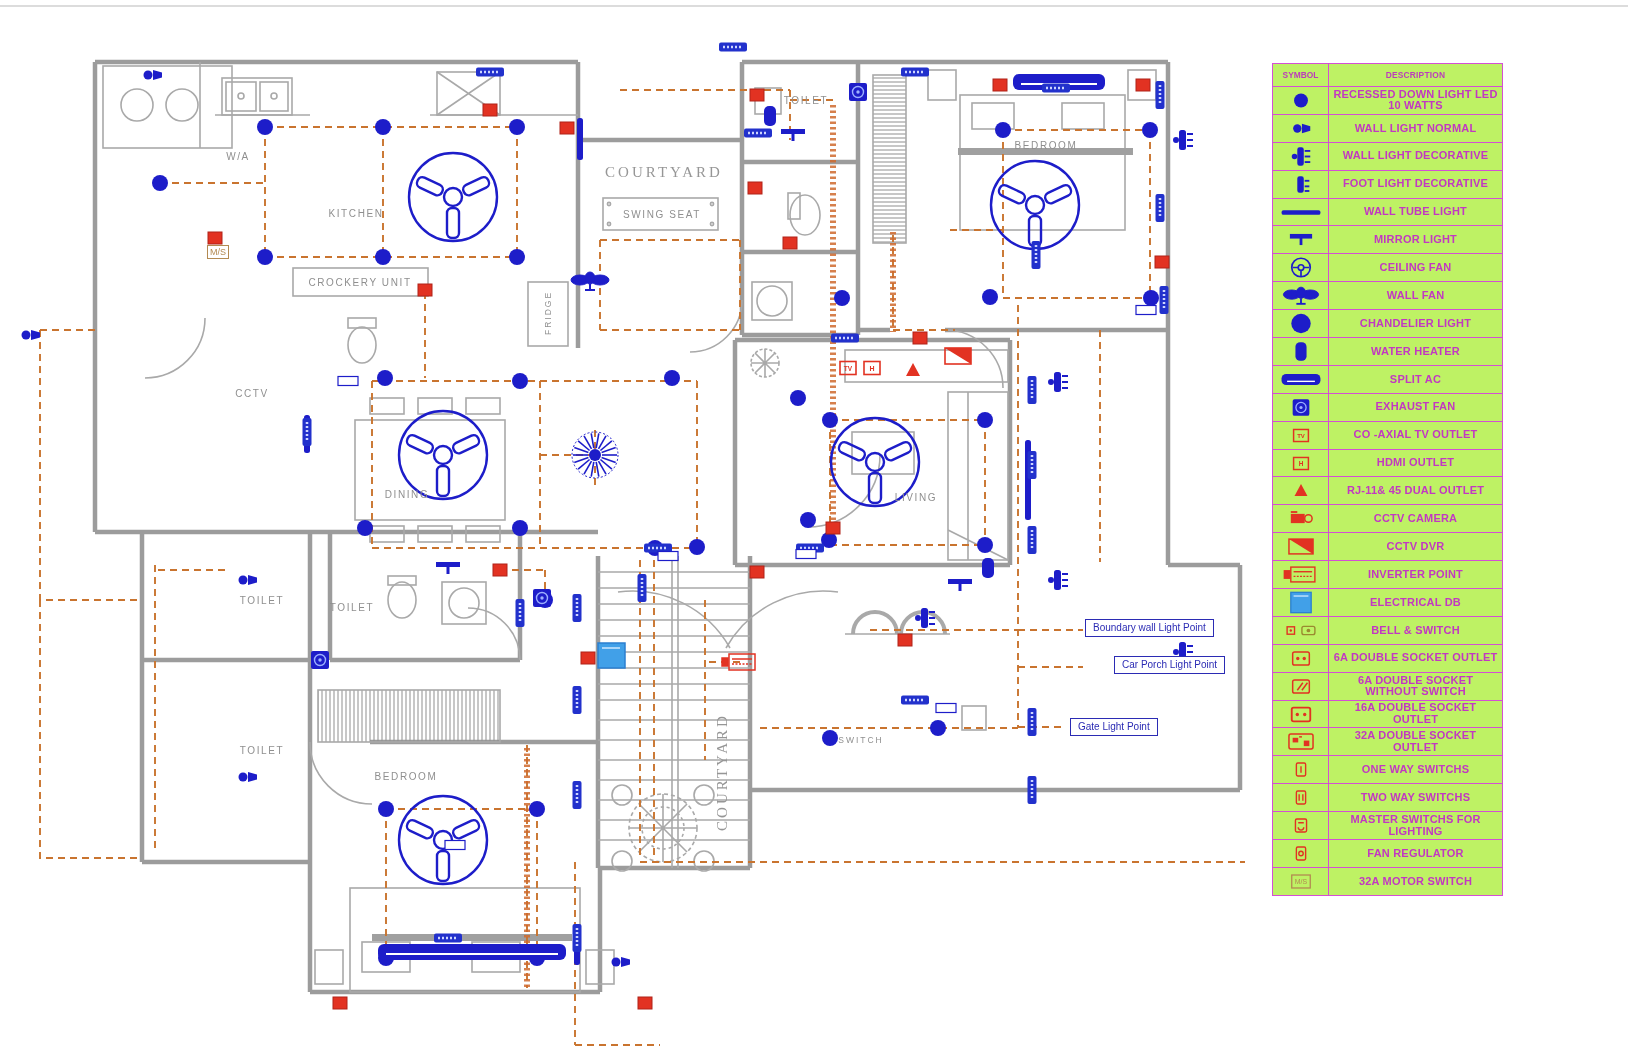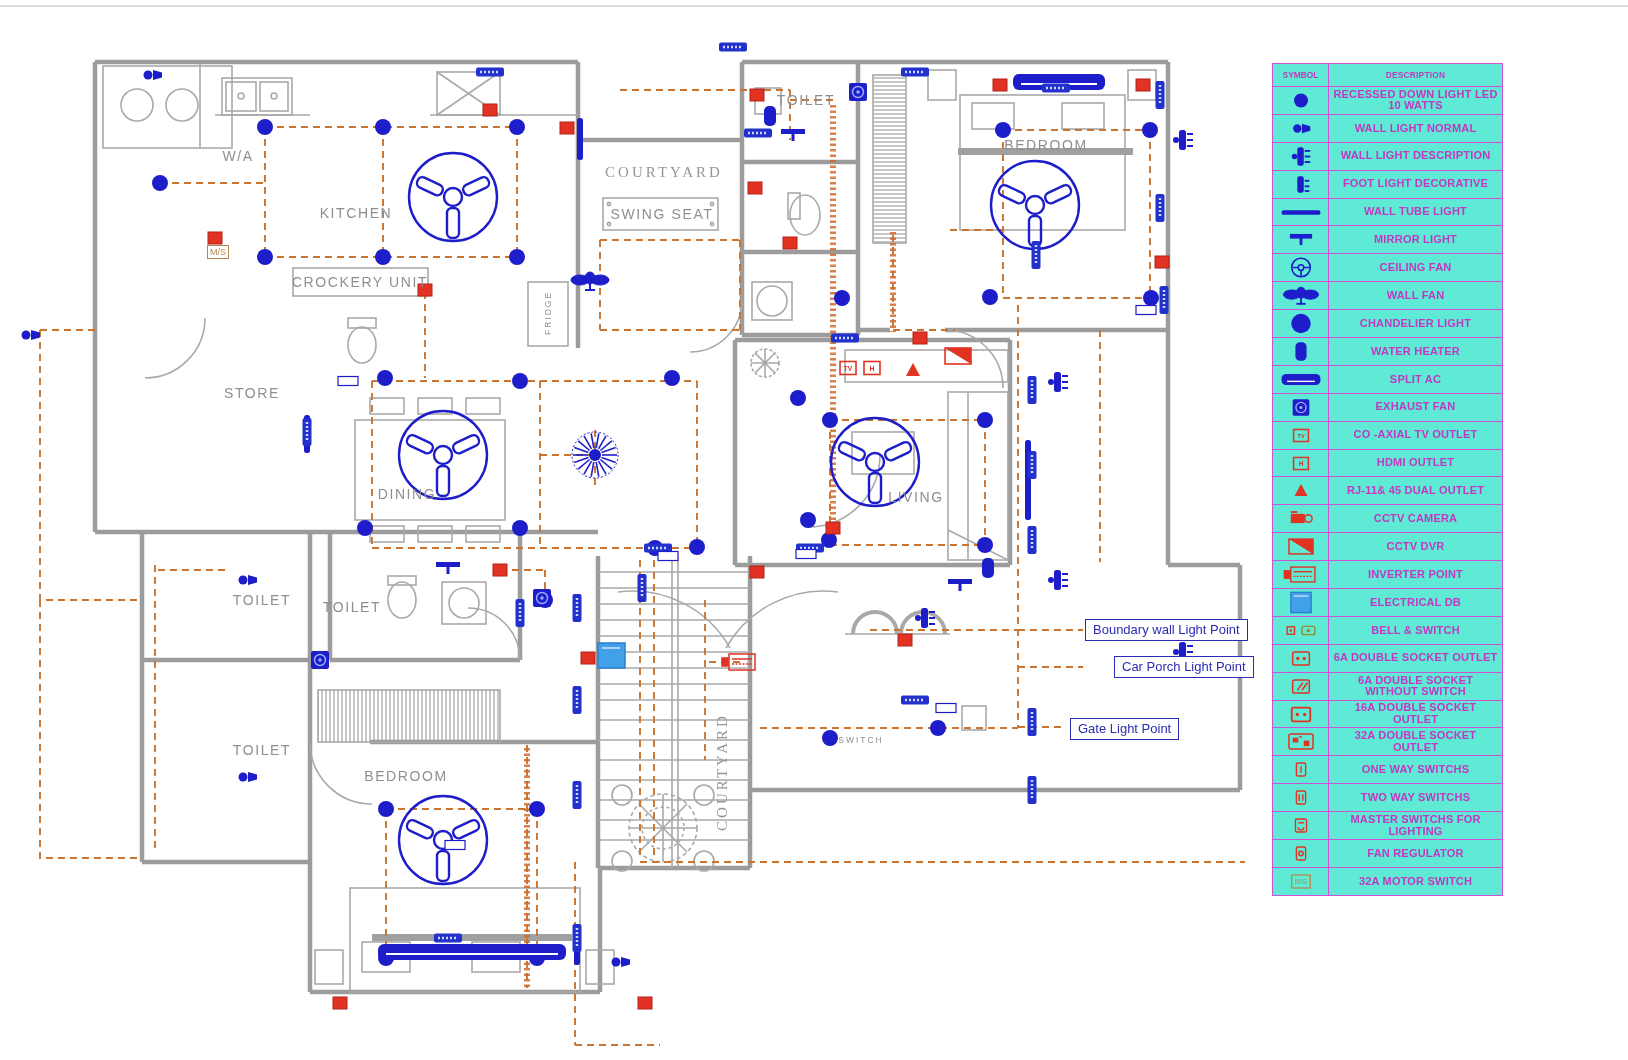--- a/index.html
+++ b/index.html
@@ -1,30 +1,30 @@
 <!DOCTYPE html>
 <html><head>
 <meta charset="utf-8">
 <style>
   html,body{margin:0;padding:0;background:#ffffff;width:1628px;height:1060px;overflow:hidden;
     font-family:"Liberation Sans",sans-serif;position:relative;}
   #stage{position:absolute;left:0;top:0;width:1628px;height:1060px;background:#fff;}
   #topline{position:absolute;left:0;top:5px;width:1628px;height:2px;background:#dcdcdc;}
   #plan{position:absolute;left:0;top:0;width:1628px;height:1060px;}
   #labels{position:absolute;left:0;top:0;width:1628px;height:1060px;pointer-events:none;}
-  .room{position:absolute;transform:translate(-50%,-50%);color:#8f8f8f;font-size:14px;
+  .room{position:absolute;transform:translate(-50%,-50%);color:#8f8f8f;font-size:10px;
     letter-spacing:1.6px;white-space:nowrap;}
   .room.serif{font-family:"Liberation Serif",serif;font-size:15px;letter-spacing:3px;color:#969696;}
   .room.small{font-size:8.5px;letter-spacing:2px;}
   .room.ms{color:#b38a52;border:1px solid #b38a52;padding:1px 2px;font-size:9px;background:#fff;letter-spacing:0;}
-  .annot{position:absolute;border:1.7px solid #2b2bb4;color:#2b2bb4;font-size:13px;
+  .annot{position:absolute;border:1.7px solid #2b2bb4;color:#2b2bb4;font-size:10px;
     padding:2px 7px 3px;background:#fff;white-space:nowrap;}
   
   #legend{position:absolute;left:1272px;top:63px;width:229px;border:1.6px solid #d44fd4;
-    display:flex;flex-direction:column;background:#5eead4;}
+    display:flex;flex-direction:column;background:#bef264;}
   .lg-head,.lg-row{display:flex;align-items:stretch;}
   .lg-sym{width:55px;border-right:1.4px solid #d44fd4;display:flex;align-items:center;justify-content:center;}
   .lg-desc{flex:1;display:flex;align-items:center;justify-content:center;color:#c238c2;
     font-size:11px;font-weight:bold;letter-spacing:.2px;text-align:center;line-height:1.05;padding:0 2px;}
   .lg-head{height:22px;border-bottom:1.4px solid #d44fd4;}
   .lg-head .lg-desc,.lg-head .lg-sym{color:#bb3cbb;font-size:8.4px;font-weight:bold;}
   .lg-row{height:26.9px;border-bottom:1.4px solid #d44fd4;}
   .lg-row:last-child{border-bottom:none;}
   .lg-sym svg{width:52px;height:25px;}
 </style>
@@ -673,21 +673,21 @@
         <g transform="translate(455,845)">
           <rect x="-10" y="-4.5" width="20" height="9" fill="#fff" stroke="#1d1dc9" stroke-width="1.2"></rect>
         </g>
       </g>
   </svg>
 
   <div id="labels">
       <div class="room" style="left: 238px; top: 156px;">W/A</div>
       <div class="room" style="left: 356px; top: 213px;">KITCHEN</div>
       <div class="room" style="left: 360px; top: 282px;">CROCKERY UNIT</div>
-      <div class="room" style="left: 252px; top: 393px;">STORE</div>
+      <div class="room" style="left: 252px; top: 393px;">CCTV</div>
       <div class="room" style="left: 407px; top: 494px;">DINING</div>
       <div class="room serif" style="left: 664px; top: 172px;">COURTYARD</div>
       <div class="room" style="left: 662px; top: 214px;">SWING SEAT</div>
       <div class="room small" style="left: 548px; top: 313px; transform: translate(-50%, -50%) rotate(-90deg);">FRIDGE</div>
       <div class="room" style="left: 806px; top: 100px;">TOILET</div>
       <div class="room" style="left: 1046px; top: 145px;">BEDROOM</div>
       <div class="room" style="left: 916px; top: 497px;">LIVING</div>
       <div class="room small" style="left: 861px; top: 740px;">SWITCH</div>
       <div class="room" style="left: 262px; top: 600px;">TOILET</div>
       <div class="room" style="left: 352px; top: 607px;">TOILET</div>
@@ -730,21 +730,21 @@
             <svg viewBox="-26 -13.5 52 27">
               <g stroke="#1d1dc9" stroke-width="2" fill="#1d1dc9">
                 <rect x="-3" y="-9" width="5" height="18" rx="1.5"></rect>
                 <line x1="4" y1="-6" x2="10" y2="-6"></line>
                 <line x1="4" y1="0" x2="10" y2="0"></line>
                 <line x1="4" y1="6" x2="10" y2="6"></line>
                 <circle cx="-7" cy="0" r="2"></circle>
               </g>
             </svg>
           </div>
-          <div class="lg-desc">WALL LIGHT DESCRIPTION</div>
+          <div class="lg-desc">WALL LIGHT DECORATIVE</div>
         </div>
         <div class="lg-row">
           <div class="lg-sym">
             <svg viewBox="-26 -13.5 52 27">
               <g stroke="#1d1dc9" stroke-width="2" fill="#1d1dc9">
                 <rect x="-3" y="-8" width="5" height="16" rx="1.5"></rect>
                 <line x1="4" y1="-4" x2="9" y2="-4"></line>
                 <line x1="4" y1="2" x2="9" y2="2"></line>
                 <line x1="4" y1="7" x2="9" y2="7"></line>
               </g>

